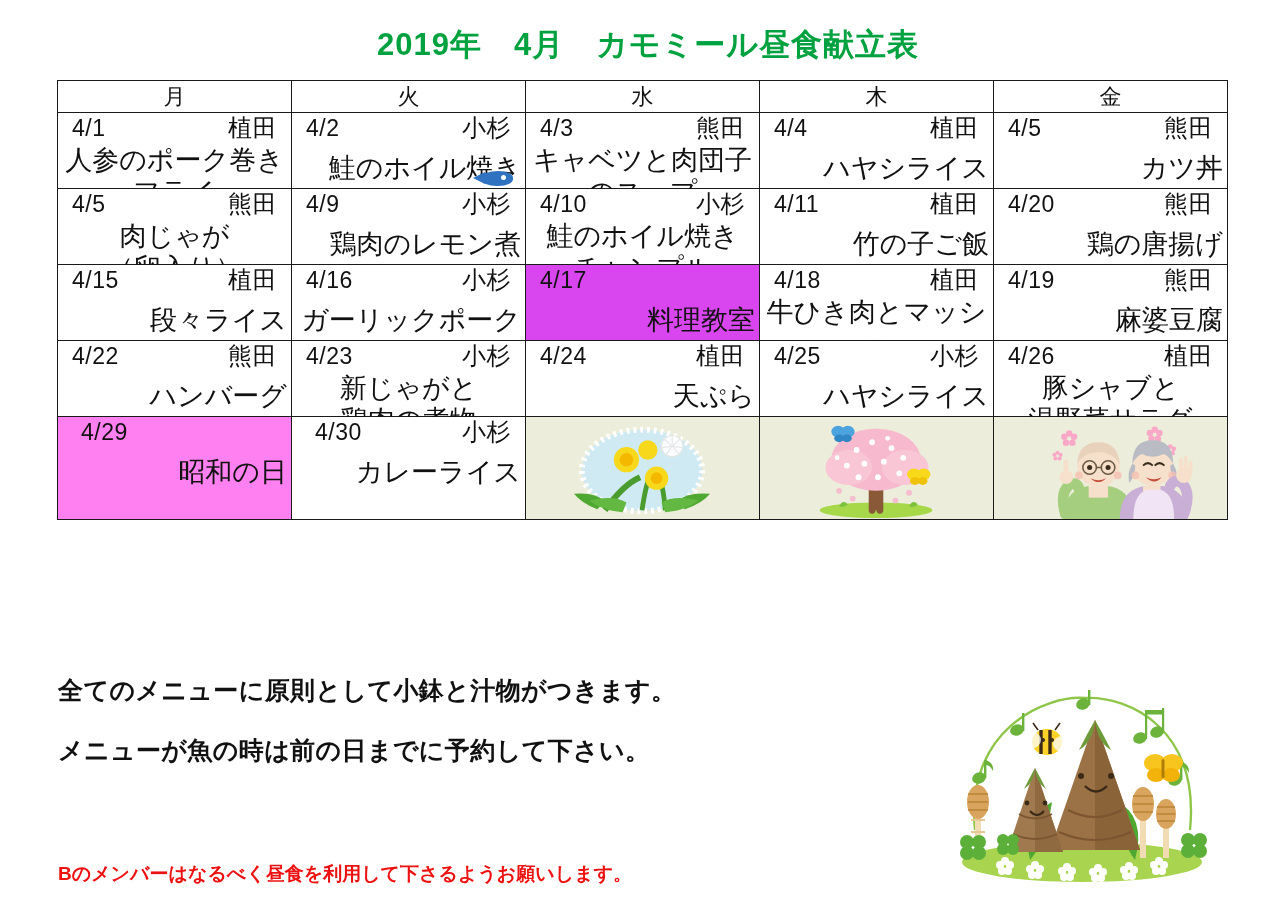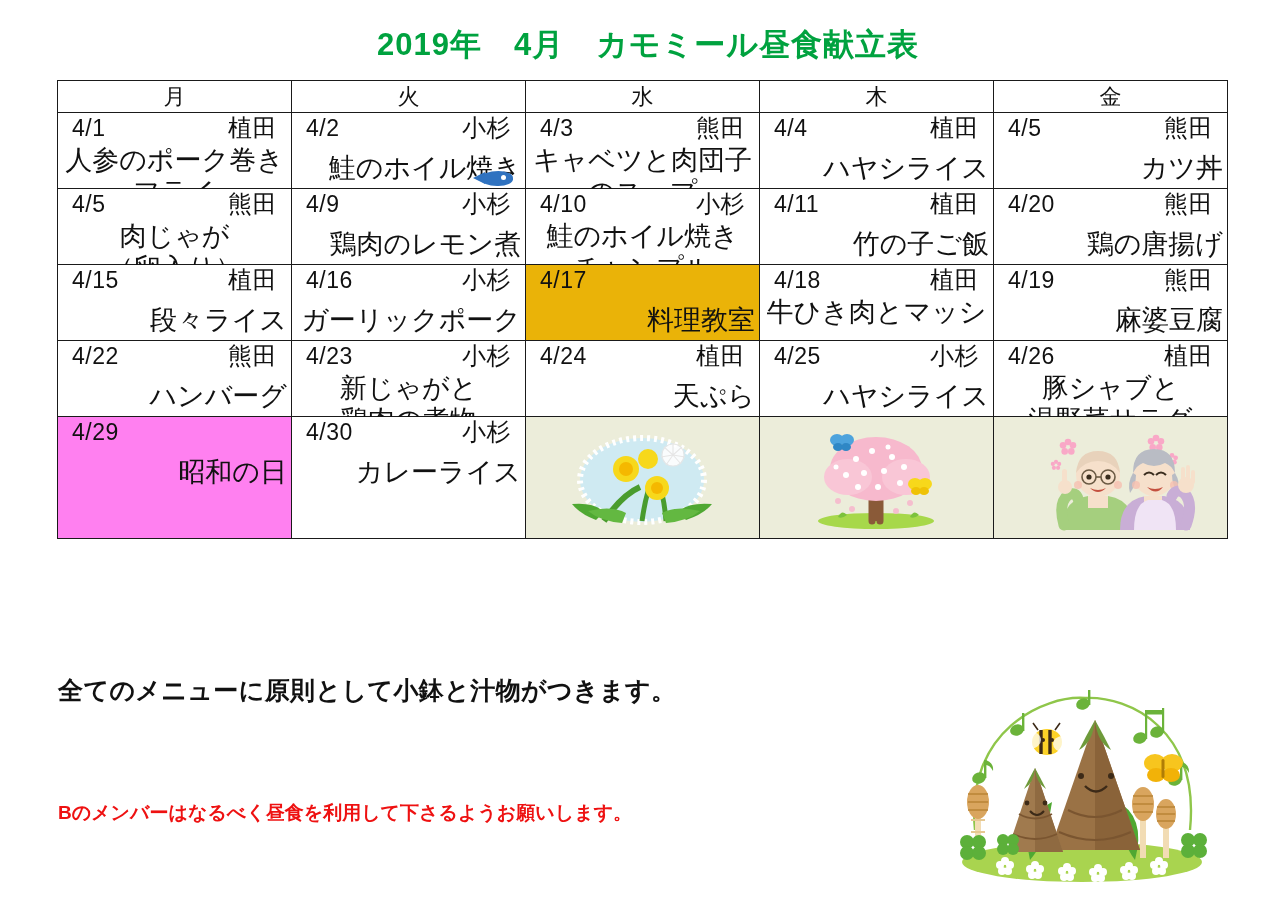--- a/index.html
+++ b/index.html
@@ -63,25 +63,25 @@
     text-align:center;
     font-size:27px;
     color:#111;
     line-height:1.18;
     padding:4px 4px 0 4px;
     white-space:pre-line;
     position:relative;
   }
   .cell-menu.one-line{padding-top:12px;text-align:right;}
   
-  .cell.hl-yellow{background:#eab308;}
+  .cell.hl-yellow{background:#d946ef;}
   .cell.hl-pink{background:#ff80f0;}
   .cell.illus{background:#ecedda;height:105px;}
   .cell.tall{height:105px;}
-  .row-last .cell{height:121px;}
+  .row-last .cell{height:102px;padding-left:9px;}
 
   
   .fish{
     display:inline-block;
     position:relative;
     width:46px;height:15px;
     vertical-align:-2px;
     margin-left:4px;
   }
   .fish .body{
@@ -544,20 +544,21 @@
   </svg>
 </div>
           </div>
         </td>
       </tr>
     </tbody>
 </table>
 
 <div class="notes">
   <div class="note">全てのメニューに原則として小鉢と汁物がつきます。</div>
+  <div class="note spaced">メニューが魚の時は前の日までに予約して下さい。</div>
   <div class="note-red">
     <div>Bのメンバーはなるべく昼食を利用して下さるようお願いします。</div>
     
   </div>
 </div>
 
 <div class="corner-art">
   <svg viewBox="0 0 295 195" xmlns="http://www.w3.org/2000/svg">
 
     <path d="M40 140 C30 40 110 5 150 8" fill="none" stroke="#8fc64a" stroke-width="2.4"></path>

